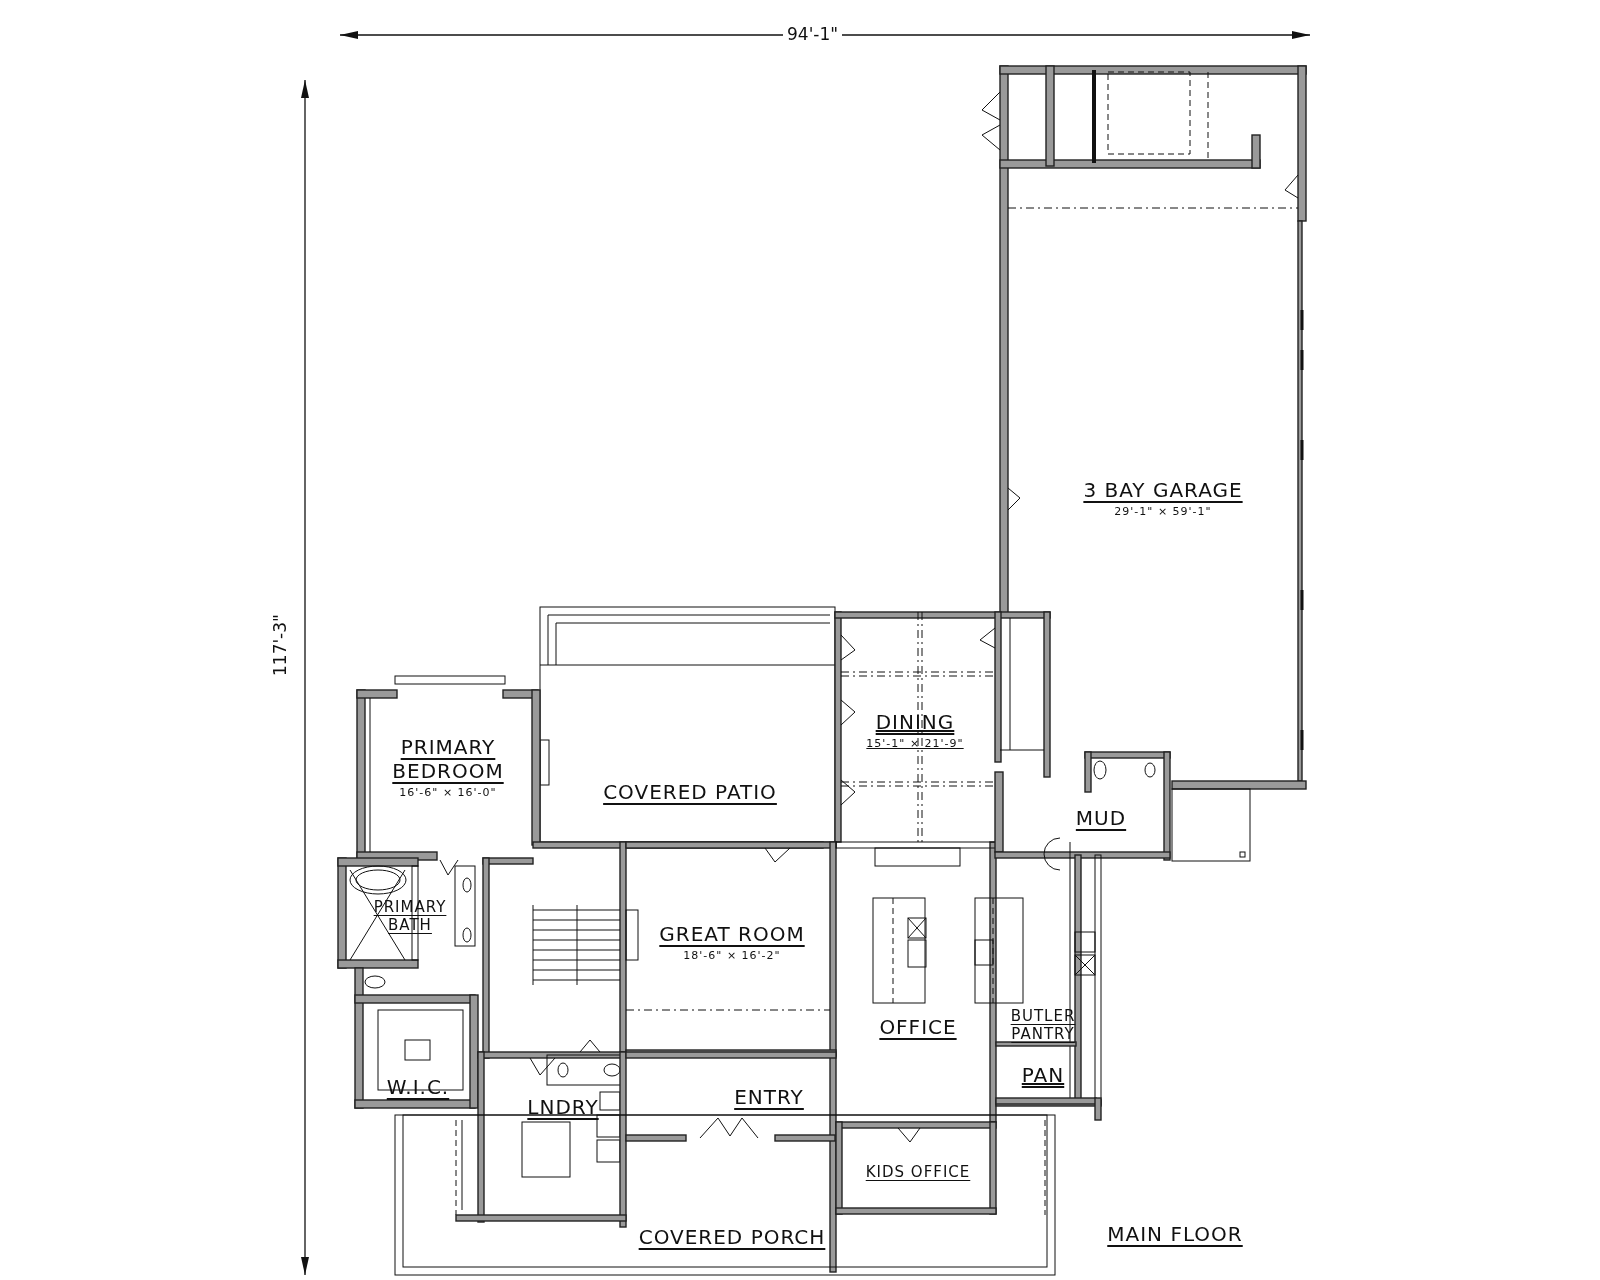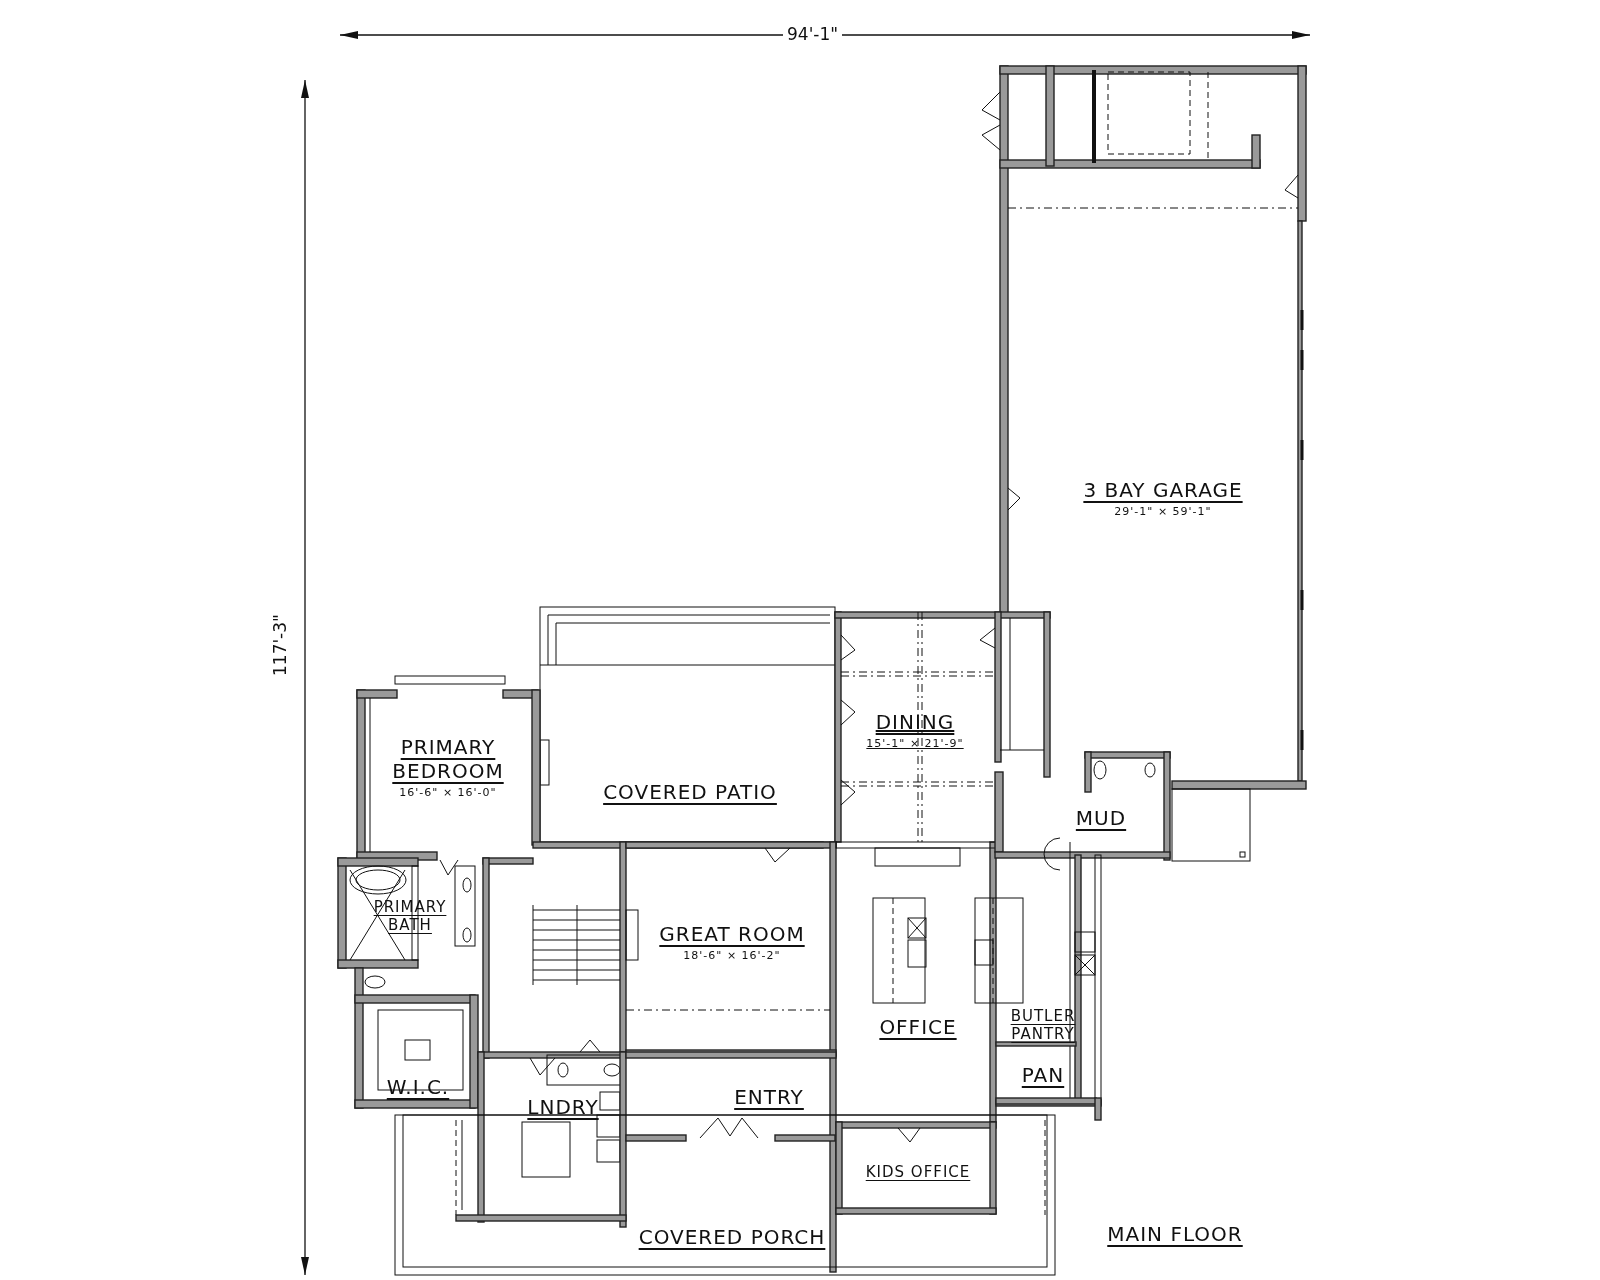--- a/index.html
+++ b/index.html
@@ -244,21 +244,21 @@
 
 <div class="lbl" style="left:918px;top:1015px;">
   <div class="room">OFFICE</div>
 </div>
 
 <div class="lbl" style="left:1043px;top:1000px;margin-top:7px;">
   <div class="room-sm">BUTLER</div>
   <div class="room-sm">PANTRY</div>
 </div>
 
-<div class="lbl" style="left:1043px;top:1063px;">
+<div class="lbl" style="left:1043px;top:1063px;text-decoration:underline;">
   <div class="room">PAN</div>
 </div>
 
 <div class="lbl" style="left:418px;top:1075px;">
   <div class="room">W.I.C.</div>
 </div>
 
 <div class="lbl" style="left:540px;top:1095px;margin-left:23px;">
   <div class="room">LNDRY</div>
 </div>

